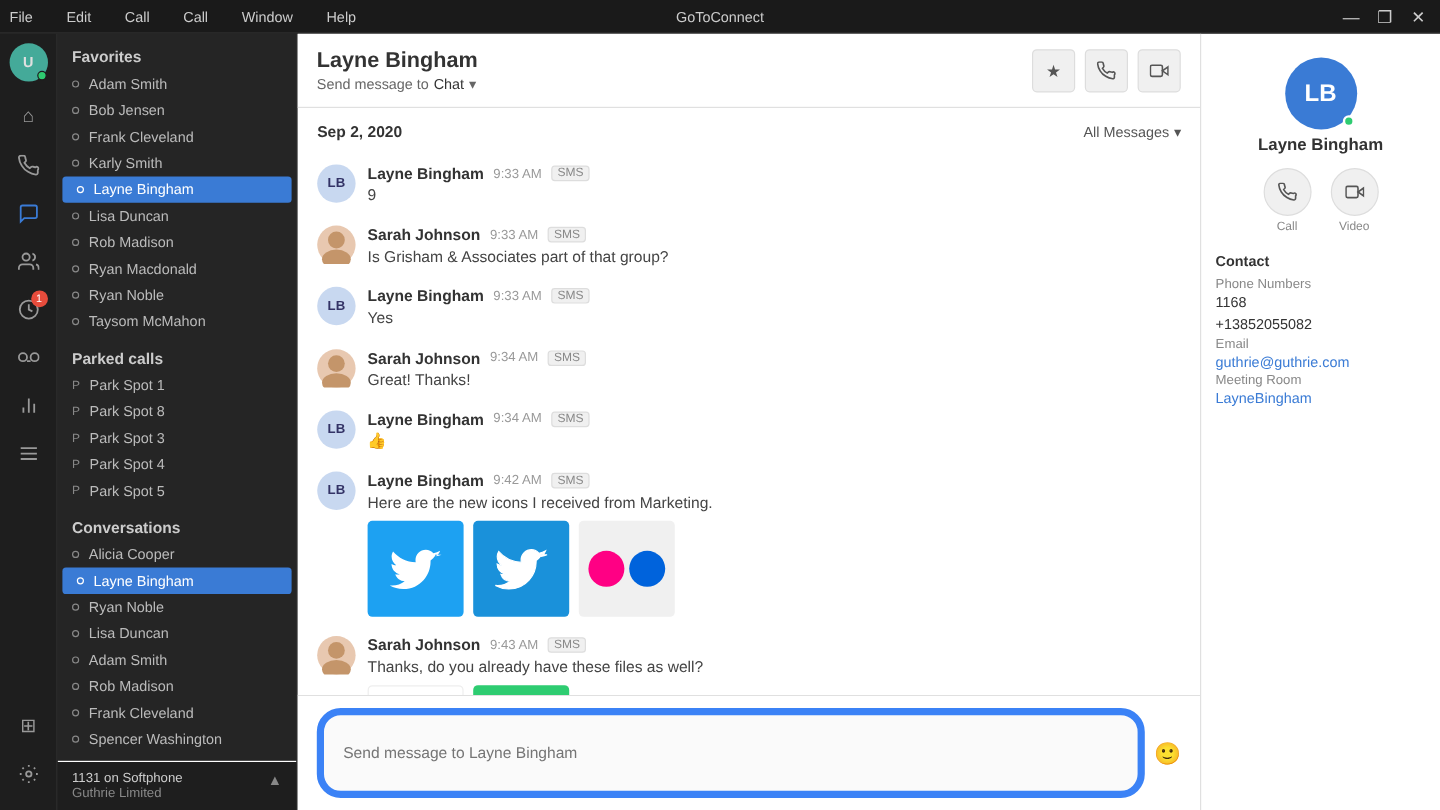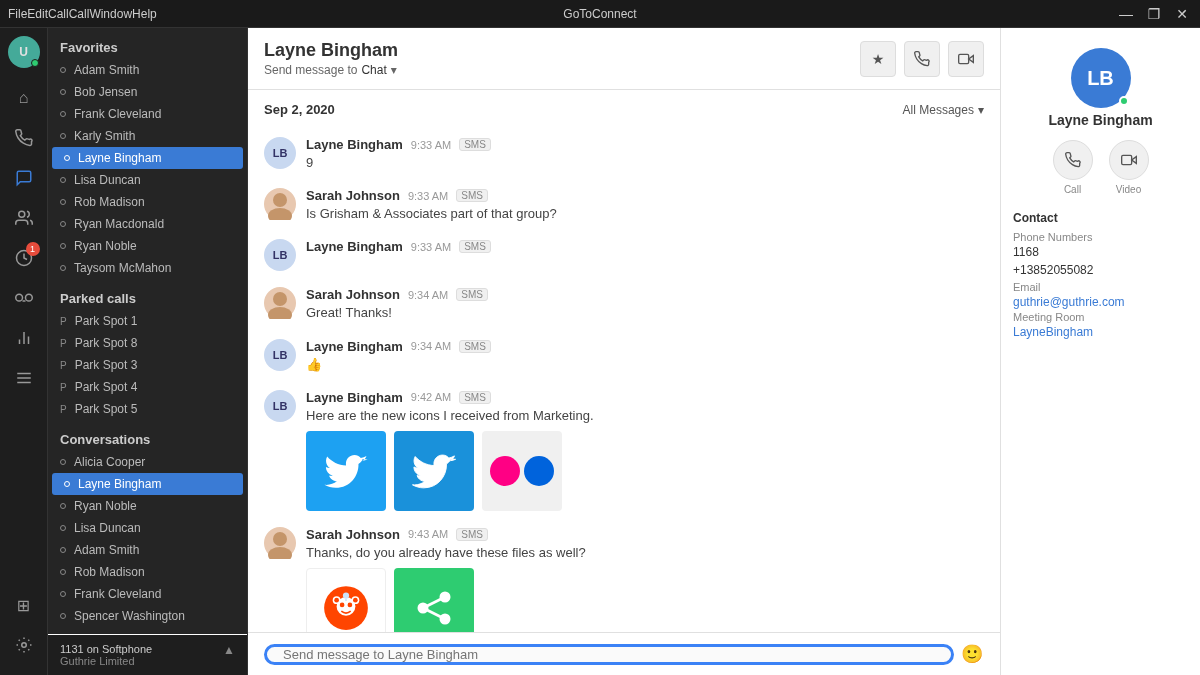--- a/index.html
+++ b/index.html
@@ -1,20 +1,20 @@
 <!DOCTYPE html>
 <html><head>
   <meta charset="utf-8">
   <style>
     * { box-sizing: border-box; margin: 0; padding: 0; }
     body { font-family: 'Segoe UI', Arial, sans-serif; background: #1a1a1a; color: #e0e0e0; width: 1200px; height: 675px; overflow: hidden; display: flex; flex-direction: column; }
 
     
     .title-bar { background: #1a1a1a; height: 28px; display: flex; align-items: center; justify-content: space-between; padding: 0 8px; border-bottom: 1px solid #333; flex-shrink: 0; }
-    .title-bar-menu { display: flex; gap: 0; }
+    .title-bar-menu { display: flex; gap: 28px; }
     .title-bar-menu span { font-size: 12px; color: #ccc; cursor: pointer; }
     .title-bar-title { font-size: 12px; color: #ccc; position: absolute; left: 50%; transform: translateX(-50%); }
     .title-bar-controls { display: flex; gap: 8px; }
     .title-bar-controls span { font-size: 14px; color: #ccc; cursor: pointer; width: 20px; text-align: center; }
 
     
     .app { display: flex; flex: 1; overflow: hidden; }
 
     
     .icon-rail { width: 48px; background: #1e1e1e; display: flex; flex-direction: column; align-items: center; padding-top: 8px; border-right: 1px solid #333; flex-shrink: 0; }
@@ -68,21 +68,21 @@
     .icon-twitter { background: #1da1f2; width: 80px; height: 80px; border-radius: 4px; display: flex; align-items: center; justify-content: center; }
     .icon-twitter2 { background: #1a91da; width: 80px; height: 80px; border-radius: 4px; display: flex; align-items: center; justify-content: center; }
     .icon-flickr { width: 80px; height: 80px; border-radius: 4px; display: flex; align-items: center; justify-content: center; background: #f0f0f0; gap: 4px; }
     .flickr-pink { width: 30px; height: 30px; border-radius: 50%; background: #ff0084; }
     .flickr-blue { width: 30px; height: 30px; border-radius: 50%; background: #0063dc; }
     .icon-reddit { background: white; width: 80px; height: 80px; border-radius: 4px; display: flex; align-items: center; justify-content: center; border: 1px solid #eee; }
     .icon-share { background: #2ecc71; width: 80px; height: 80px; border-radius: 4px; display: flex; align-items: center; justify-content: center; }
 
     
     .chat-input-area { background: white; border-top: 1px solid #e0e0e0; padding: 10px 16px; display: flex; align-items: center; gap: 8px; flex-shrink: 0; }
-    .chat-input { flex: 1; border: 3px solid #3b82f6; border-radius: 20px; padding: 0 16px; font-size: 13px; color: #666; outline: none; background: #fafafa; }
+    .chat-input { flex: 1; border: 6px solid #3b82f6; border-radius: 20px; padding: 24px 16px; font-size: 13px; color: #666; outline: none; background: #fafafa; }
     .emoji-btn { color: #888; cursor: pointer; font-size: 18px; }
 
     
     .right-panel { width: 200px; background: white; border-left: 1px solid #e0e0e0; display: flex; flex-direction: column; align-items: center; padding: 20px 12px; flex-shrink: 0; }
     .contact-avatar-lg { width: 60px; height: 60px; border-radius: 50%; background: #3a7bd5; display: flex; align-items: center; justify-content: center; font-size: 20px; font-weight: bold; color: white; margin-bottom: 4px; position: relative; }
     .contact-avatar-lg .online-dot { position: absolute; bottom: 2px; right: 2px; width: 10px; height: 10px; background: #2ecc71; border-radius: 50%; border: 2px solid white; }
     .contact-name-lg { font-size: 14px; font-weight: 600; color: #333; text-align: center; margin-bottom: 12px; }
     .contact-actions { display: flex; gap: 16px; margin-bottom: 16px; }
     .contact-action-btn { display: flex; flex-direction: column; align-items: center; gap: 4px; }
     .contact-action-icon { width: 40px; height: 40px; border-radius: 50%; background: #f0f0f0; border: 1px solid #ddd; display: flex; align-items: center; justify-content: center; cursor: pointer; color: #555; font-size: 14px; }
@@ -358,20 +358,21 @@
       </div>
 
       <div class="message-row">
         <div class="message-avatar" style="background:#c8d8f0;color:#336;">LB</div>
         <div class="message-content">
           <div class="message-header">
             <span class="message-sender">Layne Bingham</span>
             <span class="message-time">9:33 AM</span>
             <span class="message-type-badge">SMS</span>
           </div>
+          <div class="message-text">Yes</div>
         </div>
       </div>
 
       <div class="message-row">
         <div class="message-avatar" style="background:#e8c8b0;color:#654;">
           <svg width="32" height="32" viewBox="0 0 32 32">
               <circle cx="16" cy="12" r="7" fill="#c4956a"></circle>
               <ellipse cx="16" cy="28" rx="12" ry="8" fill="#c4956a"></ellipse>
             </svg>
         </div>

